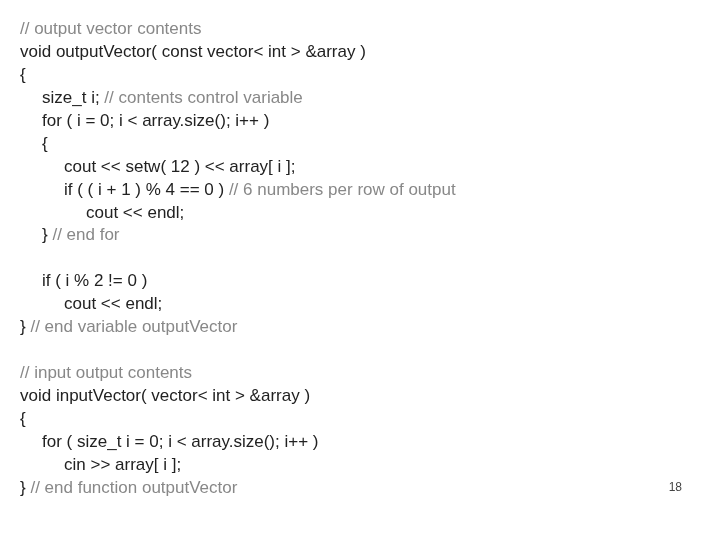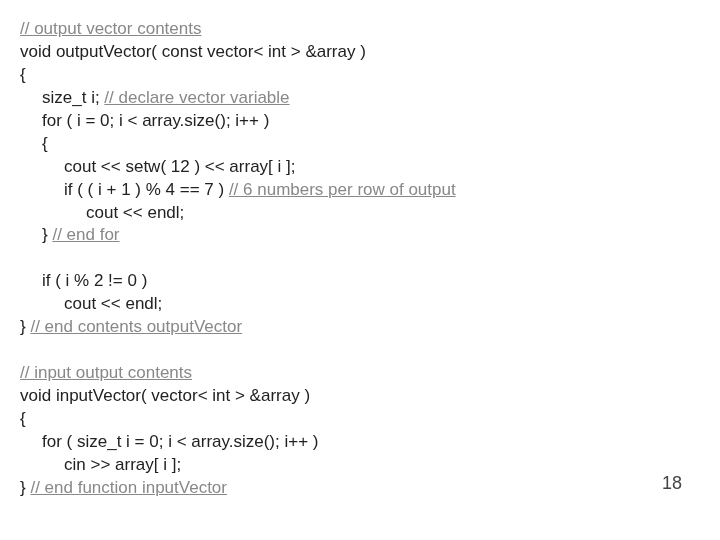--- a/index.html
+++ b/index.html
@@ -17,52 +17,52 @@
     top: 18px;
     left: 20px;
     font-size: 17px;
     line-height: 1.35;
     color: #222;
     white-space: pre;
     font-family: "Segoe UI", "Trebuchet MS", sans-serif;
     letter-spacing: 0px;
     font-weight: 400;
   }
-  .comment { color: #888; text-decoration: underline; }
+  .comment { color: #888; }
   .page-number {
     position: absolute;
     right: 38px;
     bottom: 46px;
-    font-size: 18px;
+    font-size: 12px;
     color: #444;
     font-family: Arial, sans-serif;
     text-align: center;
   }
   .ind1 { display:inline-block; width: 22px; }
   .ind2 { display:inline-block; width: 44px; }
   .ind3 { display:inline-block; width: 66px; }
 </style>
 </head>
 <body>
 
 <div class="code-block"><span class="comment">// output vector contents</span>
 <span>void outputVector( const vector&lt; int &gt; &amp;array )</span>
 <span>{</span>
-<span class="ind1"></span><span>size_t i; </span><span class="comment">// declare vector variable</span>
+<span class="ind1"></span><span>size_t i; </span><span class="comment">// contents control variable</span>
 <span class="ind1"></span><span>for ( i = 0; i &lt; array.size(); i++ )</span>
 <span class="ind1"></span><span>{</span>
 <span class="ind2"></span><span>cout &lt;&lt; setw( 12 ) &lt;&lt; array[ i ];</span>
-<span class="ind2"></span><span>if ( ( i + 1 ) % 4 == 7 ) </span><span class="comment">// 6 numbers per row of output</span>
+<span class="ind2"></span><span>if ( ( i + 1 ) % 4 == 0 ) </span><span class="comment">// 6 numbers per row of output</span>
 <span class="ind3"></span><span>cout &lt;&lt; endl;</span>
 <span class="ind1"></span><span>} </span><span class="comment">// end for</span>
 <span></span>
 <span class="ind1"></span><span>if ( i % 2 != 0 )</span>
 <span class="ind2"></span><span>cout &lt;&lt; endl;</span>
-<span>} </span><span class="comment">// end contents outputVector</span>
+<span>} </span><span class="comment">// end variable outputVector</span>
 <span></span>
 <span class="comment">// input output contents</span>
 <span>void inputVector( vector&lt; int &gt; &amp;array )</span>
 <span>{</span>
 <span class="ind1"></span><span>for ( size_t i = 0; i &lt; array.size(); i++ )</span>
 <span class="ind2"></span><span>cin &gt;&gt; array[ i ];</span>
-<span>} </span><span class="comment">// end function inputVector</span></div>
+<span>} </span><span class="comment">// end function outputVector</span></div>
 
 <div class="page-number">18</div>
 
 </body></html>

